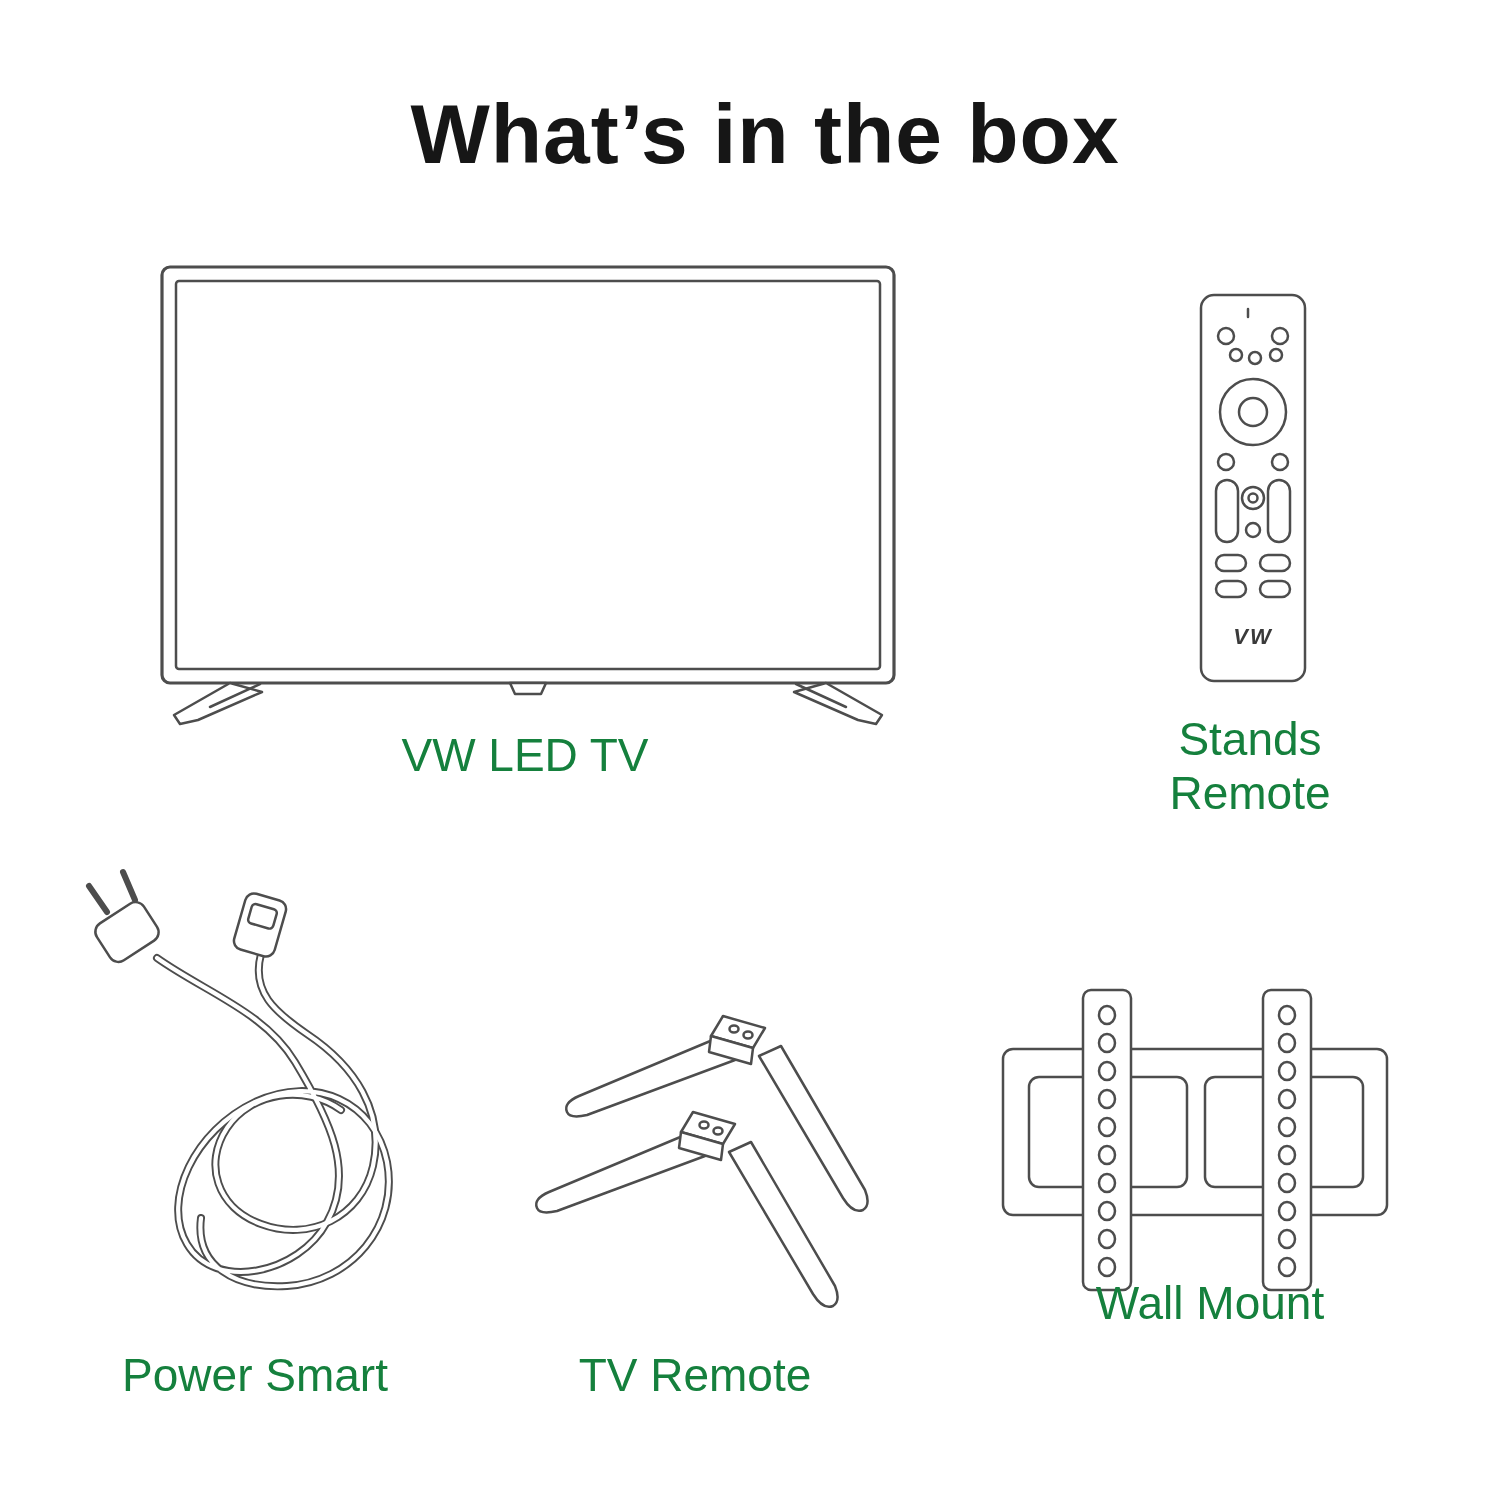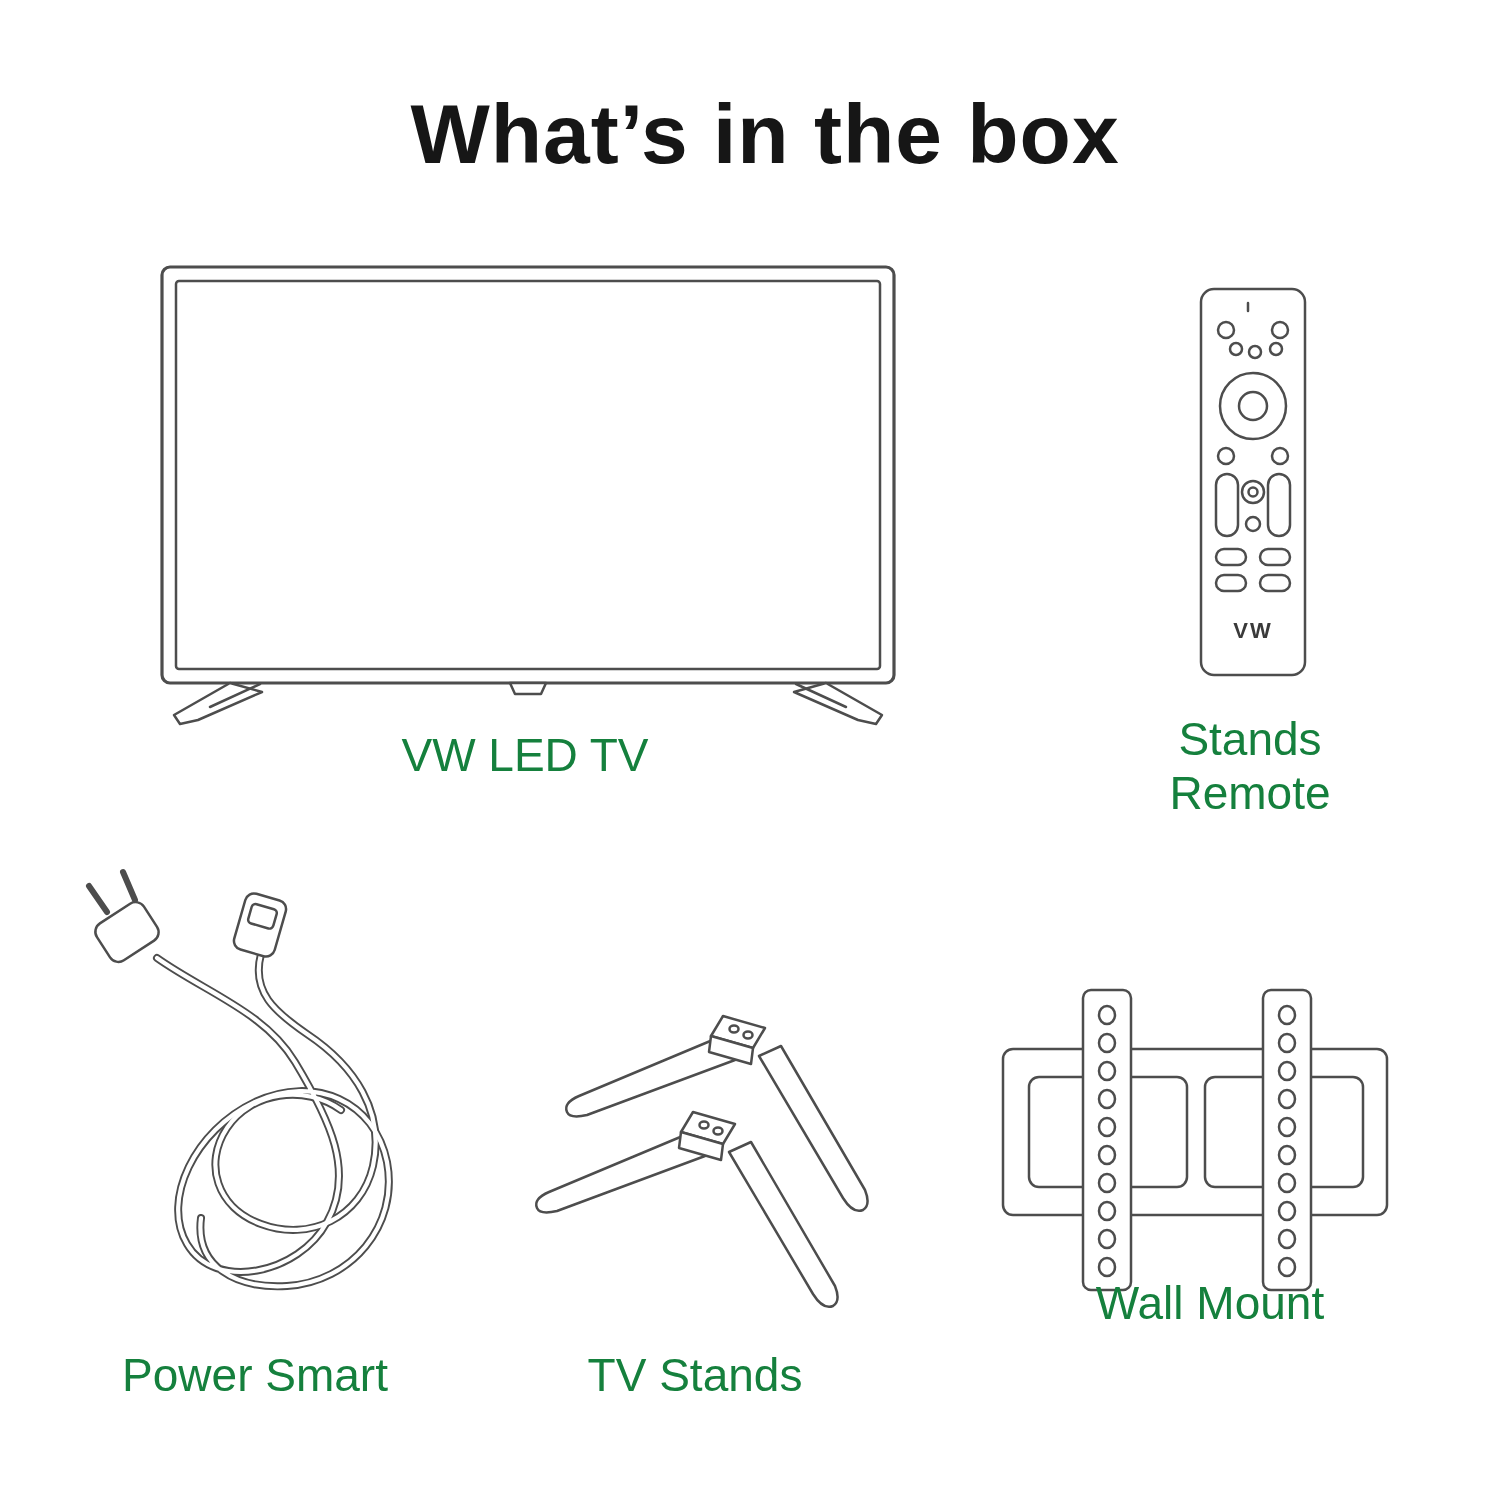--- a/index.html
+++ b/index.html
@@ -40,21 +40,21 @@
 
     <path class="wh" d="M 72 420 L 16 452 L 22 461 L 40 457 L 104 429 Z"></path>
     <path class="ln" d="M 52 444 L 102 421"></path>
 
     <path class="wh" d="M 668 420 L 724 452 L 718 461 L 700 457 L 636 429 Z"></path>
     <path class="ln" d="M 688 444 L 638 421"></path>
   </svg>
 </div>
 <div class="label" style="left:325px;top:728px;width:400px;">VW LED TV</div>
 
-<div class="fig" style="left:1198px;top:286px;width:110px;height:392px;">
+<div class="fig" style="left:1198px;top:292px;width:110px;height:392px;font-style:italic;">
   <svg width="110" height="392" viewBox="0 0 110 392">
     <rect class="ln" x="3" y="3" width="104" height="386" rx="13"></rect>
     <path class="ln" d="M 50 17 L 50 25"></path>
     <circle class="ln" cx="28" cy="44" r="8"></circle>
     <circle class="ln" cx="82" cy="44" r="8"></circle>
     <circle class="ln" cx="38" cy="63" r="6"></circle>
     <circle class="ln" cx="57" cy="66" r="6"></circle>
     <circle class="ln" cx="78" cy="63" r="6"></circle>
 
     <circle class="ln" cx="55" cy="120" r="33"></circle>
@@ -104,21 +104,21 @@
         <path class="wh" d="M 196 16 L 238 28 L 226 48 L 184 36 Z"></path>
         <path class="wh" d="M 184 36 L 226 48 L 224 64 L 182 52 Z"></path>
         <ellipse class="ln" cx="207" cy="29" rx="4.5" ry="3.5"></ellipse>
         <ellipse class="ln" cx="221" cy="35" rx="4.5" ry="3.5"></ellipse>
       </g>
     </defs>
     <use href="#stand" transform="translate(32,0)"></use>
     <use href="#stand" transform="translate(2,96)"></use>
   </svg>
 </div>
-<div class="label" style="left:495px;top:1348px;width:400px;">TV Stands</div>
+<div class="label" style="left:495px;top:1348px;width:400px;">TV Remote</div>
 
 <div class="fig" style="left:995px;top:985px;width:400px;height:312px;">
   <svg width="400" height="312" viewBox="0 0 400 312">
     <rect class="ln" x="8" y="64" width="384" height="166" rx="10"></rect>
     <rect class="ln" x="34" y="92" width="158" height="110" rx="10"></rect>
     <rect class="ln" x="210" y="92" width="158" height="110" rx="10"></rect>
 
     <rect class="wh" x="88" y="5" width="48" height="300" rx="8"></rect>
     <rect class="wh" x="268" y="5" width="48" height="300" rx="8"></rect>
     <g>

